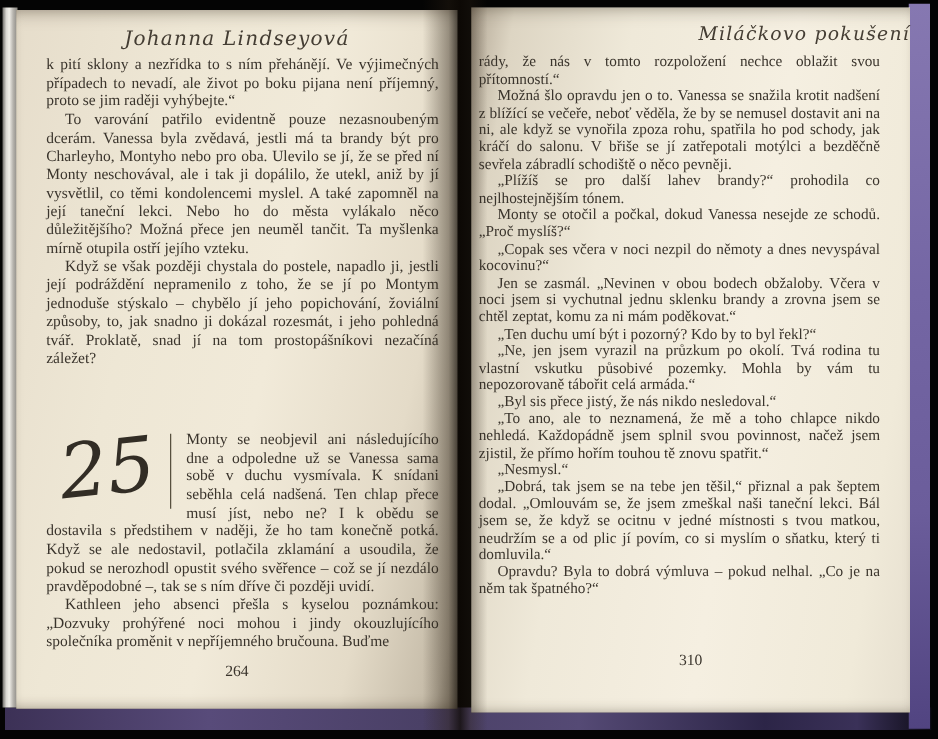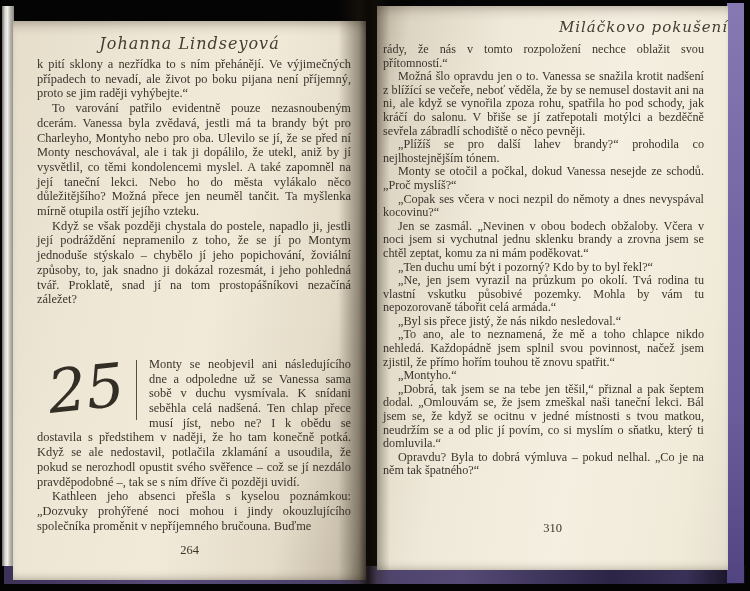--- a/index.html
+++ b/index.html
@@ -24,21 +24,20 @@
   .fore-edge-left {
     position:absolute; left:2px; top:6px; width:12px; height:560px;
     background:linear-gradient(to right,#6e6c68 0%,#d9d7d2 25%,#f1efe9 45%,#b8b5af 70%,#8a8781 100%);
   }
 
   .page { position:absolute; color:#3a342c; }
   .page-left {
     left:13px; top:8px; width:353px; height:559px;
     background:linear-gradient(103deg,#e6ddcb 0%,#eee7d5 30%,#f1ead9 55%,#e4dbc8 80%,#c2b8a5 96%,#a99f8c 100%);
     box-shadow:inset 0 10px 14px -10px rgba(60,50,35,.55), inset 0 -8px 10px -8px rgba(60,50,35,.45);
-    margin-top:13px;
   }
   .page-right {
     left:377px; top:6px; width:351px; height:564px;
     background:linear-gradient(99deg,#b3a896 0%,#ddd5c3 8%,#efe9d9 30%,#f5efe1 60%,#f0ead9 88%,#e6dfcf 100%);
     box-shadow:inset 0 10px 14px -10px rgba(60,50,35,.5), inset 0 -8px 10px -8px rgba(60,50,35,.4);
   }
   
   .gutter {
     position:absolute; left:338px; top:0; width:52px; height:584px;
     background:linear-gradient(to right,rgba(40,30,18,0) 0%,rgba(40,30,18,.42) 40%,rgba(15,10,5,.78) 58%,rgba(40,30,18,.35) 74%,rgba(40,30,18,0) 100%);
@@ -119,21 +118,21 @@
       <p>rády, že nás v tomto rozpoložení nechce oblažit svou přítomností.“</p>
       <p class="ind">Možná šlo opravdu jen o to. Vanessa se snažila krotit nadšení z blížící se večeře, neboť věděla, že by se nemusel dostavit ani na ni, ale když se vynořila zpoza rohu, spatřila ho pod schody, jak kráčí do salonu. V břiše se jí zatřepotali motýlci a bezděčně sevřela zábradlí schodiště o něco pevněji.</p>
       <p class="ind">„Plížíš se pro další lahev brandy?“ prohodila co nejlhostejnějším tónem.</p>
       <p class="ind">Monty se otočil a počkal, dokud Vanessa nesejde ze schodů. „Proč myslíš?“</p>
       <p class="ind">„Copak ses včera v noci nezpil do němoty a dnes nevyspával kocovinu?“</p>
       <p class="ind">Jen se zasmál. „Nevinen v obou bodech obžaloby. Včera v noci jsem si vychutnal jednu sklenku brandy a zrovna jsem se chtěl zeptat, komu za ni mám poděkovat.“</p>
       <p class="ind">„Ten duchu umí být i pozorný? Kdo by to byl řekl?“</p>
       <p class="ind">„Ne, jen jsem vyrazil na průzkum po okolí. Tvá rodina tu vlastní vskutku působivé pozemky. Mohla by vám tu nepozorovaně tábořit celá armáda.“</p>
       <p class="ind">„Byl sis přece jistý, že nás nikdo nesledoval.“</p>
       <p class="ind">„To ano, ale to neznamená, že mě a toho chlapce nikdo nehledá. Každopádně jsem splnil svou povinnost, načež jsem zjistil, že přímo hořím touhou tě znovu spatřit.“</p>
-      <p class="ind">„Montyho.“</p>
+      <p class="ind">„Nesmysl.“</p>
       <p class="ind">„Dobrá, tak jsem se na tebe jen těšil,“ přiznal a pak šeptem dodal. „Omlouvám se, že jsem zmeškal naši taneční lekci. Bál jsem se, že když se ocitnu v jedné místnosti s tvou matkou, neudržím se a od plic jí povím, co si myslím o sňatku, který ti domluvila.“</p>
       <p class="ind">Opravdu? Byla to dobrá výmluva – pokud nelhal. „Co je na něm tak špatného?“</p>
     </div>
     <div class="page-num">310</div>
   </div>
 
   <div class="gutter"></div>
 
 </div>
 

